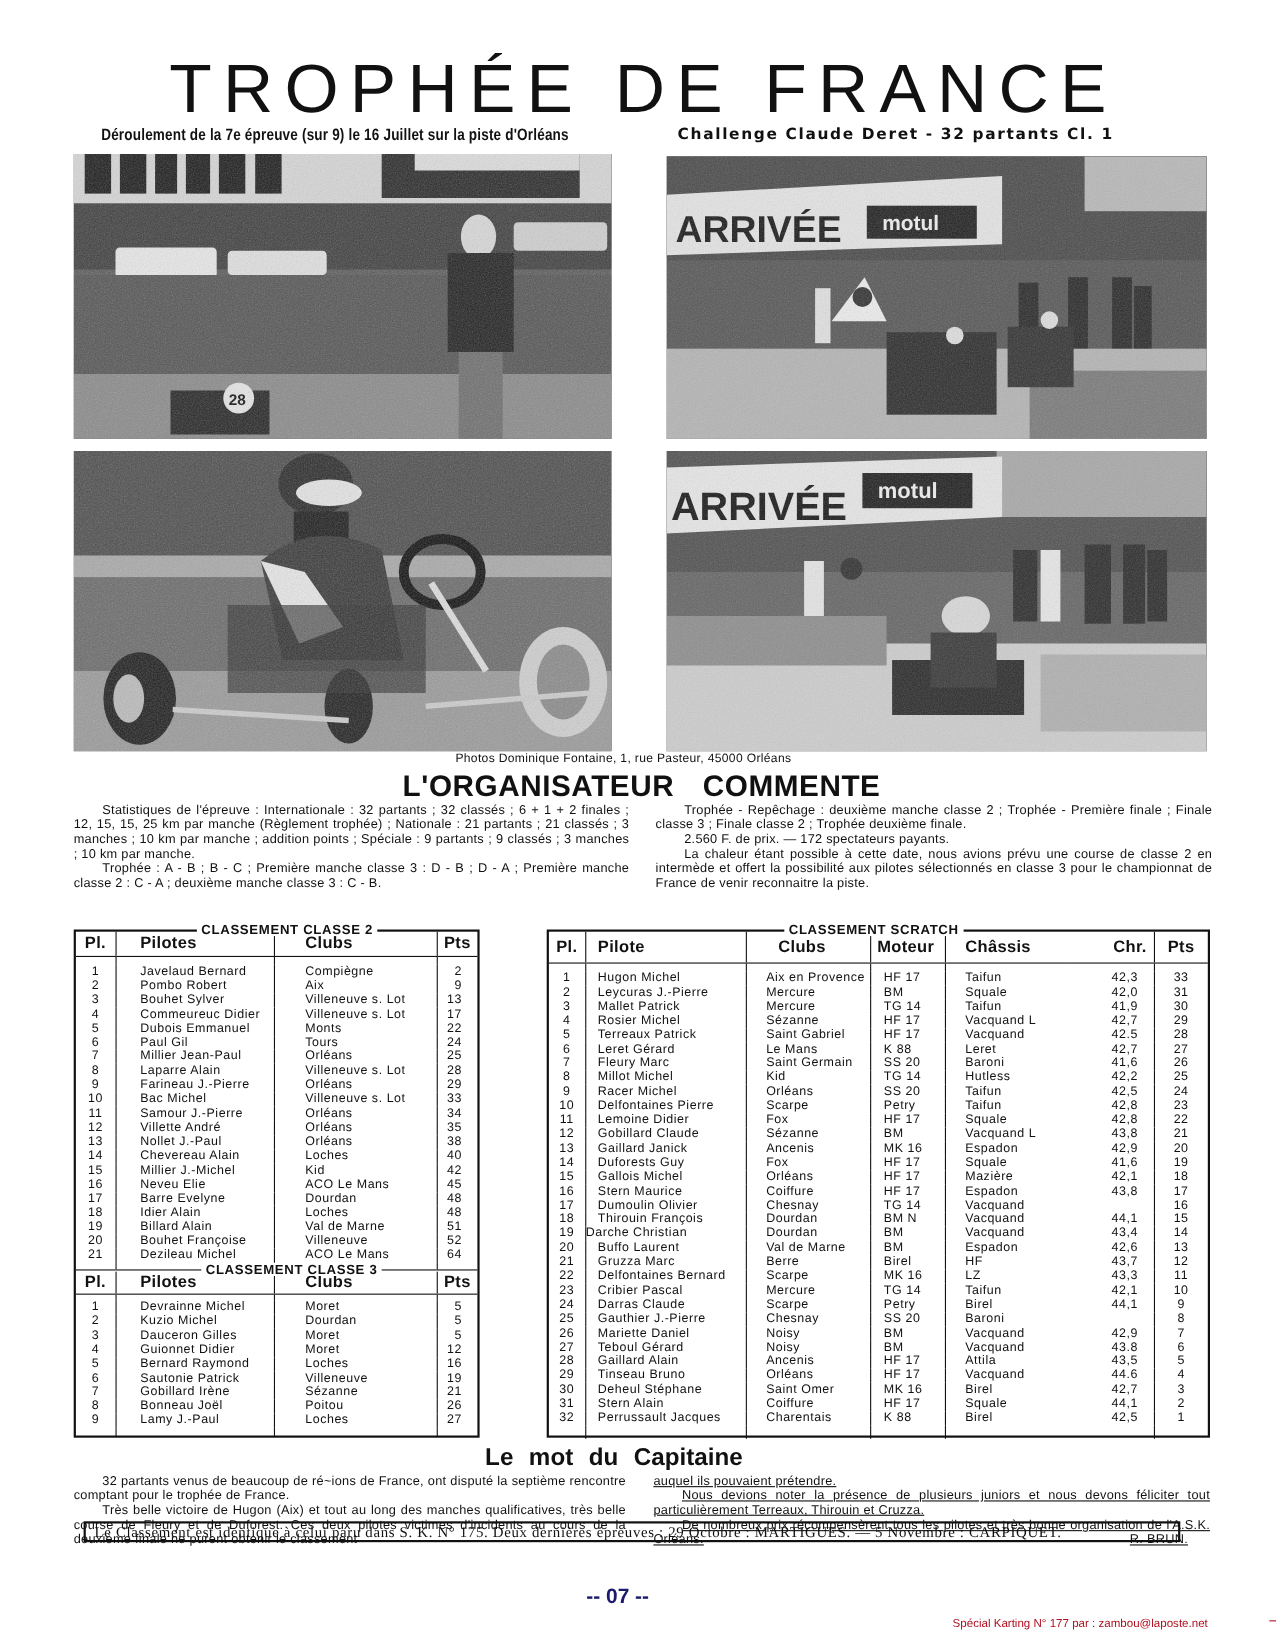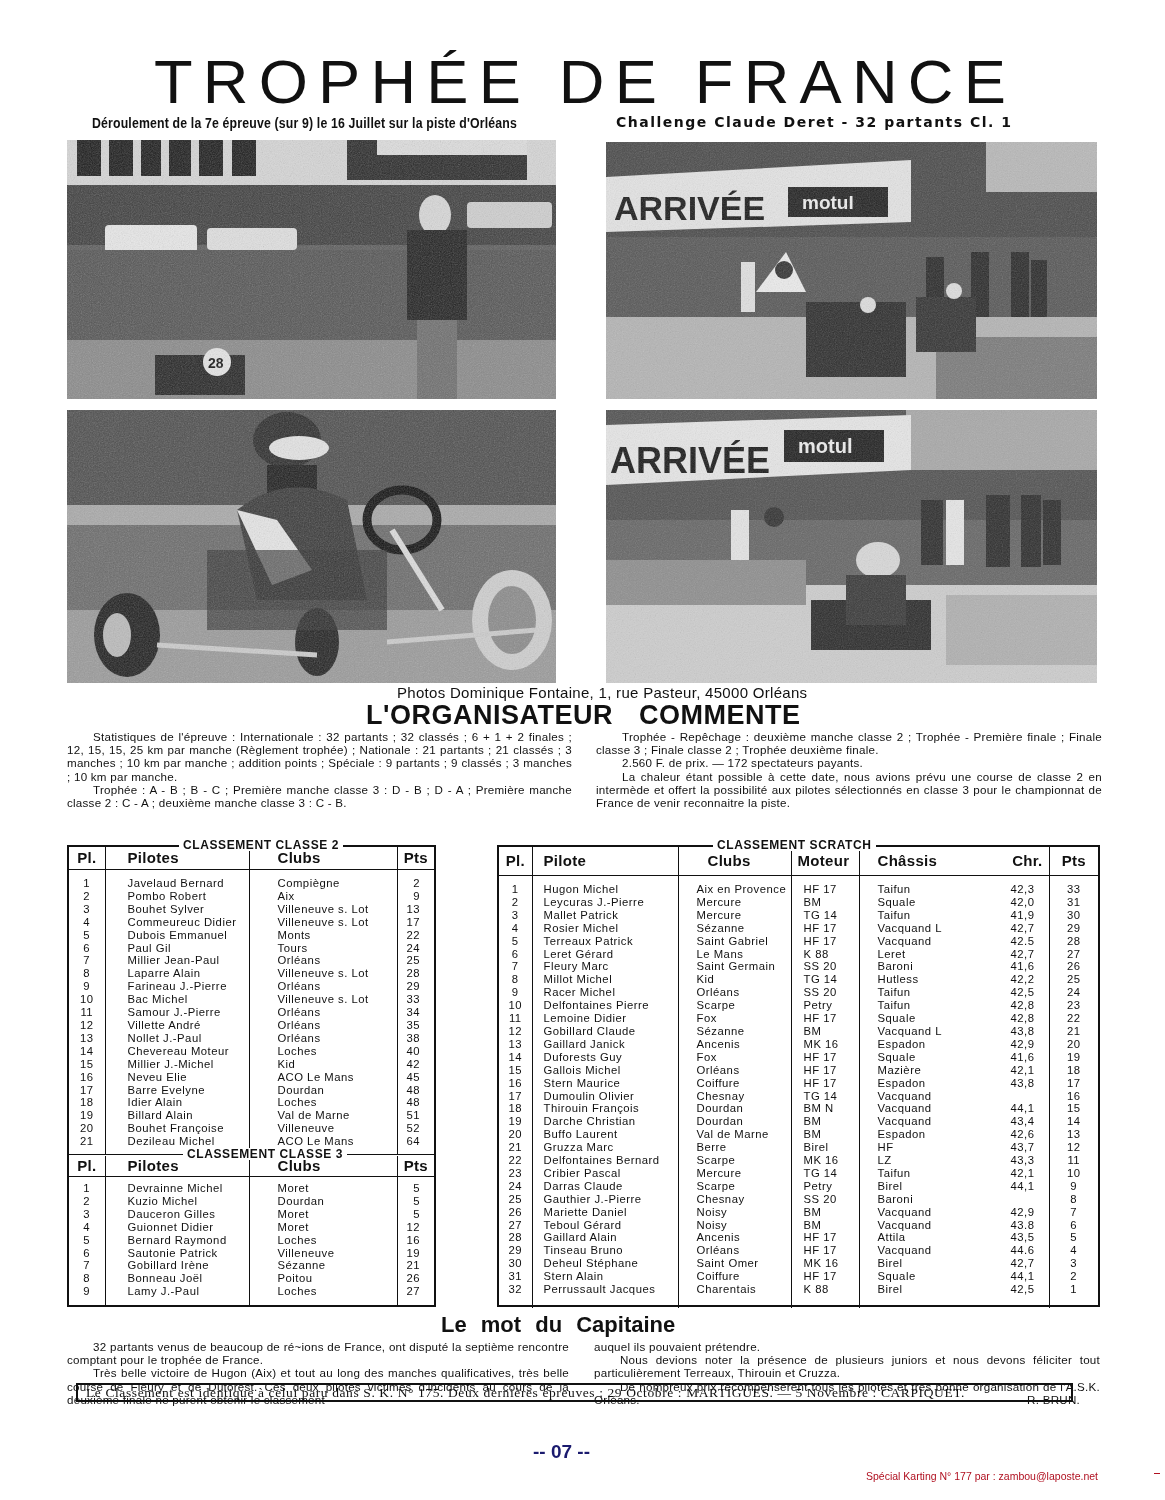--- a/index.html
+++ b/index.html
@@ -23,21 +23,21 @@
   }
 
   
   .photo { position: absolute; overflow: hidden; background: #7a7a7a; }
   .photo svg { width: 100%; height: 100%; display: block; }
   #p1 { left: 67px; top: 140px; width: 489px; height: 259px; }
   #p2 { left: 606px; top: 142px; width: 491px; height: 257px; }
   #p3 { left: 67px; top: 410px; width: 489px; height: 273px; }
   #p4 { left: 606px; top: 410px; width: 491px; height: 273px; }
 
-  .photo-credit { position: absolute; left: 397px; top: 684px; font-size: 15px; white-space: nowrap; letter-spacing: 0.3px; }
+  .photo-credit { position: absolute; left: 414px; top: 684px; font-size: 11px; white-space: nowrap; letter-spacing: 0.3px; }
   .org-title {
     position: absolute; left: 366px; top: 700px; font-size: 27px; font-weight: bold;
     white-space: nowrap; letter-spacing: 0.5px; word-spacing: 18px;
   }
 
   .col-text { position: absolute; font-size: 11.6px; line-height: 13.2px; text-align: justify; letter-spacing: 0.25px; }
   .col-text p { text-indent: 26px; }
   .col-text p.noind { text-indent: 0; }
   #org-left { left: 67px; top: 730px; width: 505px; }
   #org-right { left: 596px; top: 730px; width: 506px; }
@@ -53,21 +53,21 @@
   .tbl td { font-size: 11.3px; line-height: 12.9px; height: 12.9px; white-space: nowrap; overflow: hidden; letter-spacing: 0.5px; padding: 0; }
   .tbl td.num, .tbl th.num { text-align: center; }
   .tbl td.r, .tbl th.r { text-align: right; }
   .tbl .vl { border-left: 1px solid #111; }
 
   #c2 { left: 67px; top: 845px; width: 369px; height: 462px; }
   #scratch { left: 497px; top: 845px; width: 603px; height: 462px; }
 
   .capt-title { position: absolute; left: 441px; top: 1312px; font-size: 22px; font-weight: bold; white-space: nowrap; word-spacing: 8px; }
   #cap-left { left: 67px; top: 1340px; width: 502px; }
-  #cap-right { left: 594px; top: 1340px; width: 506px; }
+  #cap-right { left: 594px; top: 1340px; width: 506px; text-decoration: underline; }
   .sig { display: flex; justify-content: space-between; }
 
   .notice {
     position: absolute; left: 76px; top: 1383px; width: 997px; height: 19px; border: 2px solid #111;
     font-family: "Liberation Serif", serif; font-size: 13.5px; line-height: 15px; padding-left: 8px;
     white-space: nowrap; letter-spacing: 0.6px;
   }
   .pagenum { position: absolute; left: 533px; top: 1441px; font-size: 19px; font-weight: bold; color: #1a1a6e; white-space: nowrap; }
   .footer { position: absolute; left: 866px; top: 1470px; font-size: 10.5px; color: #b01020; white-space: nowrap; }
   .footer-dash { position: absolute; left: 1154px; top: 1473px; width: 6px; height: 1px; background: #b01020; }
@@ -334,21 +334,21 @@
           <td class="vl r" style="padding-right:14px">35</td>
         </tr>
         <tr>
           <td class="num">13</td>
           <td class="vl" style="padding-left:22px">Nollet J.-Paul</td>
           <td class="vl" style="padding-left:28px">Orléans</td>
           <td class="vl r" style="padding-right:14px">38</td>
         </tr>
         <tr>
           <td class="num">14</td>
-          <td class="vl" style="padding-left:22px">Chevereau Moteur</td>
+          <td class="vl" style="padding-left:22px">Chevereau Alain</td>
           <td class="vl" style="padding-left:28px">Loches</td>
           <td class="vl r" style="padding-right:14px">40</td>
         </tr>
         <tr>
           <td class="num">15</td>
           <td class="vl" style="padding-left:22px">Millier J.-Michel</td>
           <td class="vl" style="padding-left:28px">Kid</td>
           <td class="vl r" style="padding-right:14px">42</td>
         </tr>
         <tr>
@@ -666,21 +666,21 @@
           <td class="num">18</td>
           <td class="vl" style="padding-left:11px">Thirouin François</td>
           <td class="vl" style="padding-left:18px">Dourdan</td>
           <td class="vl" style="padding-left:12px">BM N</td>
           <td class="vl" style="padding-left:18px">Vacquand</td>
           <td class="r" style="padding-right:14px">44,1</td>
           <td class="vl num">15</td>
         </tr>
         <tr>
           <td class="num">19</td>
-          <td class="vl" style="padding-left:11px">Darche Christian</td>
+          <td class="vl" style="">Darche Christian</td>
           <td class="vl" style="padding-left:18px">Dourdan</td>
           <td class="vl" style="padding-left:12px">BM</td>
           <td class="vl" style="padding-left:18px">Vacquand</td>
           <td class="r" style="padding-right:14px">43,4</td>
           <td class="vl num">14</td>
         </tr>
         <tr>
           <td class="num">20</td>
           <td class="vl" style="padding-left:11px">Buffo Laurent</td>
           <td class="vl" style="padding-left:18px">Val de Marne</td>

